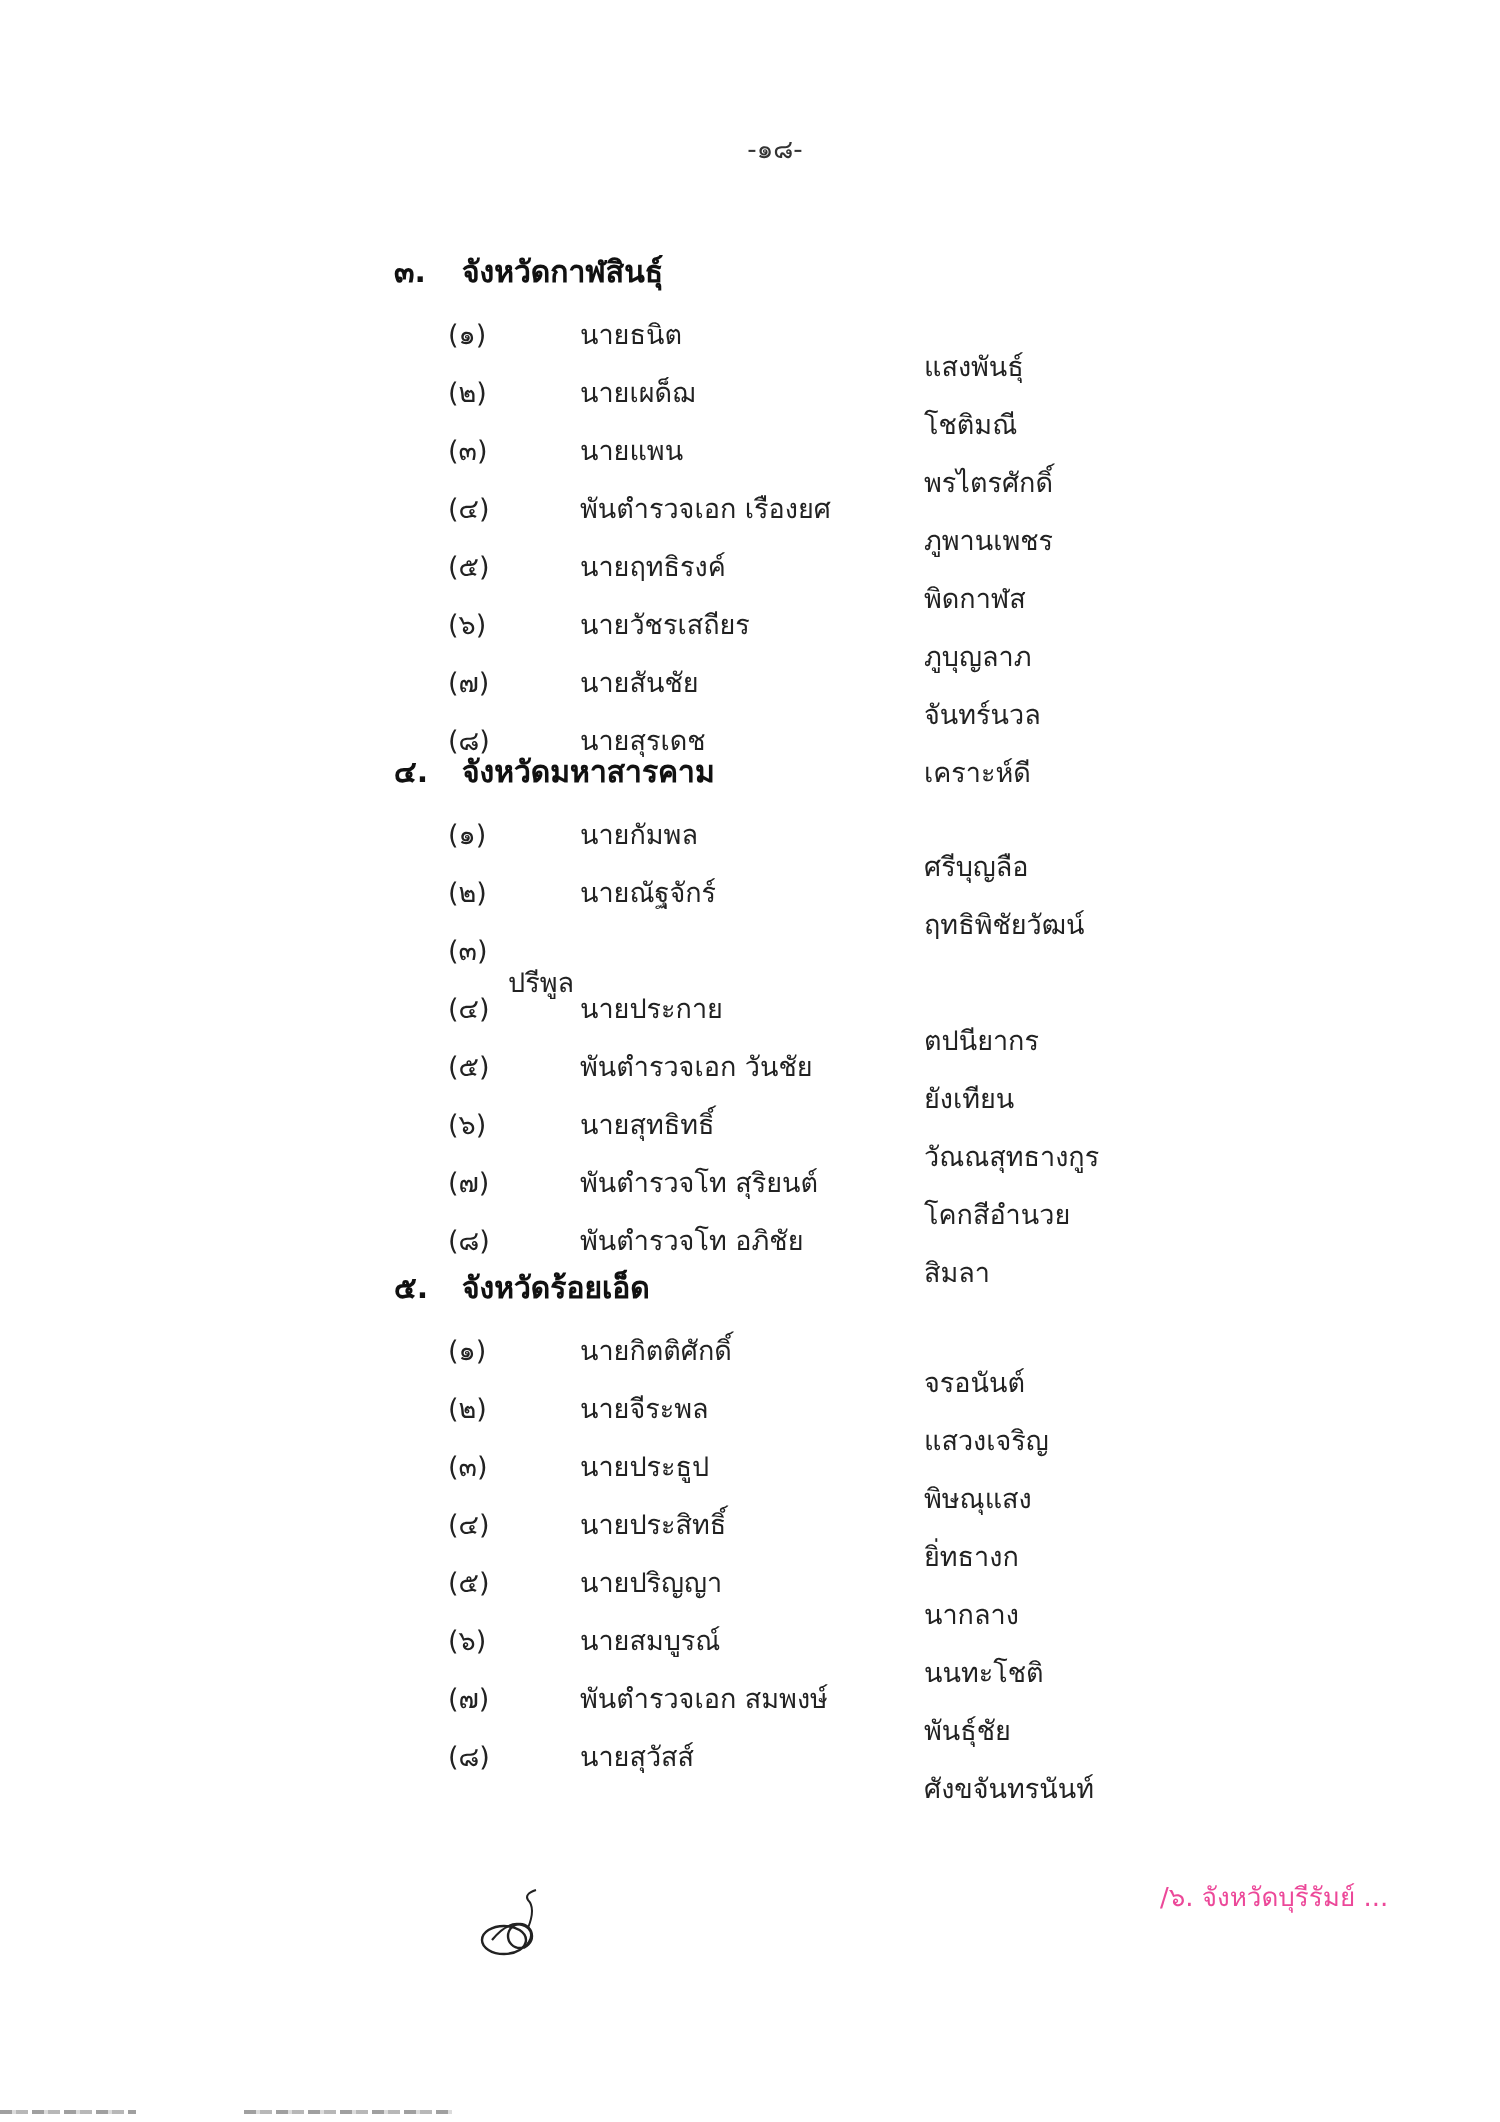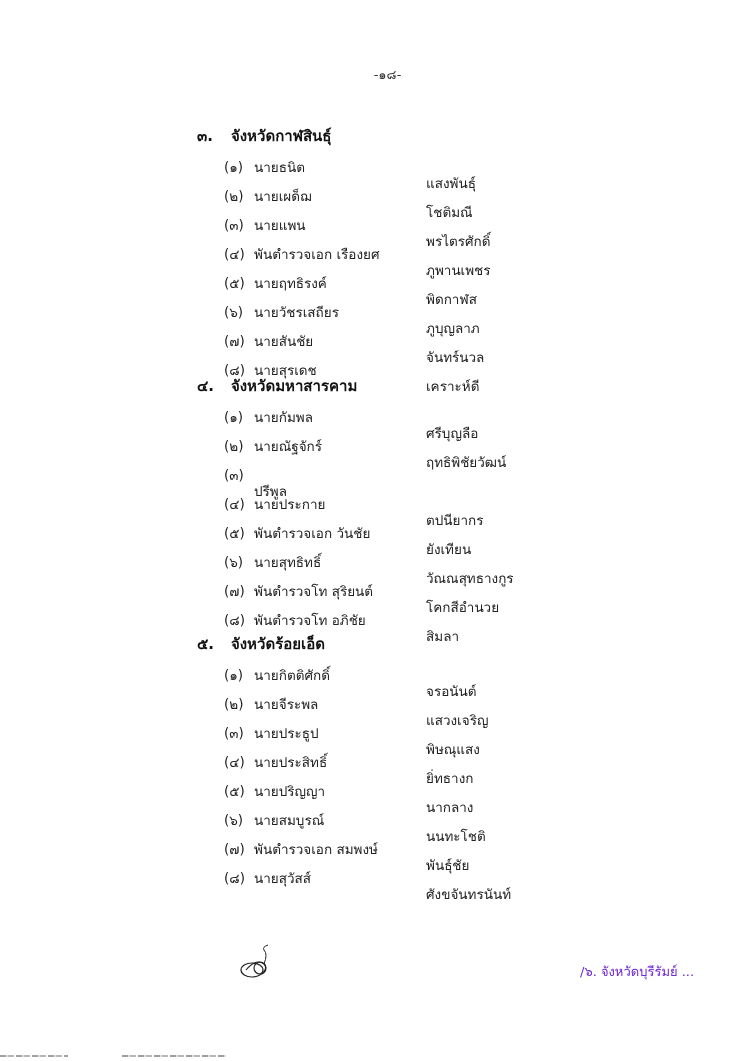--- a/index.html
+++ b/index.html
@@ -50,39 +50,40 @@
     }
     .entry-num {
       width: 30px;
       margin-left: 27px;
       display: inline-block;
     }
     .entry-given {
       width: 172px;
       display: inline-block;
       white-space: nowrap;
+      margin-left: 36px;
     }
     .entry-surname {
       display: inline-block;
       white-space: nowrap;
       margin-top: 32px;
     }
     .signature {
       position: absolute;
       left: 238px;
       top: 944px;
       width: 42px;
       height: 38px;
     }
     .continuation {
       position: absolute;
       left: 580px;
-      top: 961px;
+      top: 938px;
       font-size: 13px;
-      color: #6d28d9;
+      color: #ec4899;
       white-space: nowrap;
     }
     .scan-edge {
       position: absolute;
       top: 1055px;
       height: 2px;
       background: repeating-linear-gradient(90deg, #777 0 6px, #ccc 6px 8px, #999 8px 14px, #fff 14px 16px);
       opacity: 0.7;
     }
   </style>

